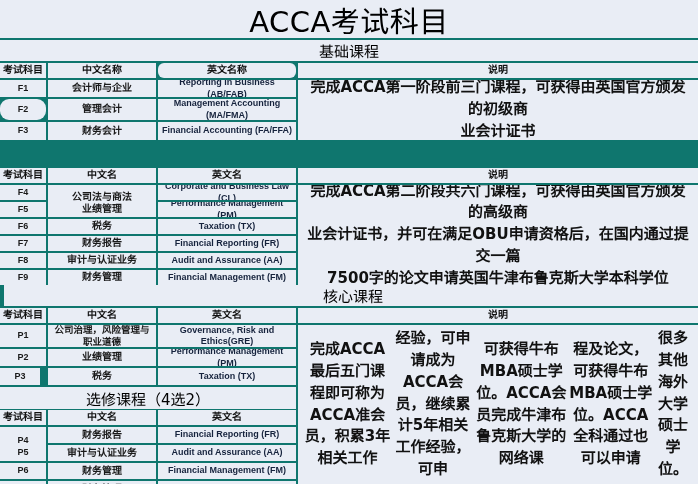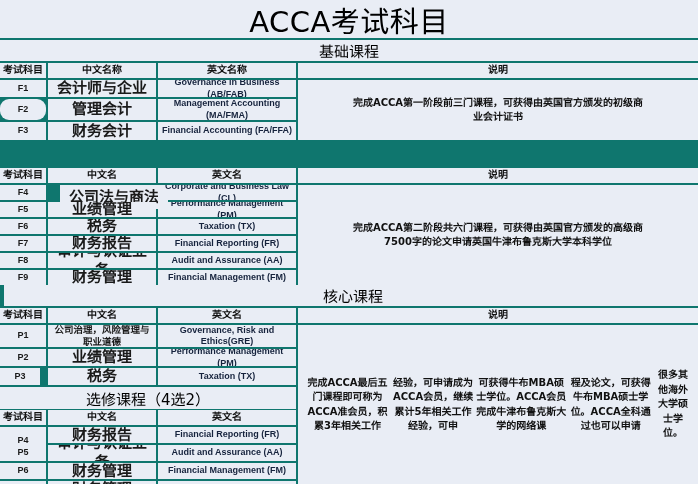--- a/index.html
+++ b/index.html
@@ -77,32 +77,32 @@
     font-family: "DejaVu Sans", "Liberation Sans", sans-serif;
   }
 
   
   .c-code {
     font-size: 9px;
     font-weight: bold;
     font-family: "Liberation Sans", sans-serif;
   }
   .c-cn {
-    font-size: 15px;
+    font-size: 10px;
     font-weight: bold;
     font-family: "DejaVu Sans", "Liberation Sans", sans-serif;
   }
   .c-en {
     font-size: 9px;
     font-weight: bold;
     font-family: "Liberation Sans", sans-serif;
     color: #16233d;
   }
   .c-desc {
-    font-size: 10px;
+    font-size: 15px;
     font-weight: bold;
     line-height: 1.45;
     color: #111;
     padding: 0 6px;
     font-family: "DejaVu Sans", "Liberation Sans", sans-serif;
   }
   .c-desc span { display: block; }
 
   
 </style>
@@ -112,26 +112,26 @@
 <div class="sheet">
 
   <div class="title-bar">
     <div class="title-text">ACCA考试科目</div>
   </div>
 
   <div class="section-banner" style="left:0px; top:40px; width:698px; height:21px;">基础课程</div>
 
   <div class="cell hdr" style="position:absolute;left:0px;top:63px;width:46px;height:15px;">考试科目</div>
   <div class="cell hdr" style="position:absolute;left:48px;top:63px;width:108px;height:15px;">中文名称</div>
-  <div class="cell hdr" style="position:absolute;left:158px;top:63px;width:138px;height:15px;">英文名称</div>
+  <div class="cell hdr" style="position:absolute;left:158px;top:63px;width:138px;height:15px;border-radius:6px;">英文名称</div>
   <div class="cell hdr" style="position:absolute;left:298px;top:63px;width:400px;height:15px;">说明</div>
 
   <div class="cell c-code" style="position:absolute;left:0px;top:80px;width:46px;height:17px;">F1</div>
   <div class="cell c-cn" style="position:absolute;left:48px;top:80px;width:108px;height:17px;">会计师与企业</div>
-  <div class="cell c-en" style="position:absolute;left:158px;top:80px;width:138px;height:17px;">Governance in Business (AB/FAB)</div>
+  <div class="cell c-en" style="position:absolute;left:158px;top:80px;width:138px;height:17px;">Reporting in Business (AB/FAB)</div>
 
   <div class="cell c-code" style="position:absolute;left:0px;top:99px;width:46px;height:21px;border-radius:9px;">F2</div>
   <div class="cell c-cn" style="position:absolute;left:48px;top:99px;width:108px;height:21px;">管理会计</div>
   <div class="cell c-en" style="position:absolute;left:158px;top:99px;width:138px;height:21px;">Management Accounting (MA/FMA)</div>
 
   <div class="cell c-code" style="position:absolute;left:0px;top:122px;width:46px;height:18px;">F3</div>
   <div class="cell c-cn" style="position:absolute;left:48px;top:122px;width:108px;height:18px;">财务会计</div>
   <div class="cell c-en" style="position:absolute;left:158px;top:122px;width:138px;height:18px;">Financial Accounting (FA/FFA)</div>
 
   <div class="cell c-desc" style="position:absolute;left:298px;top:80px;width:400px;height:60px;flex-direction:column;justify-content:center;">
@@ -139,21 +139,21 @@
     <span>业会计证书</span>
   </div>
 
 
   <div class="cell hdr" style="position:absolute;left:0px;top:168px;width:46px;height:15px;">考试科目</div>
   <div class="cell hdr" style="position:absolute;left:48px;top:168px;width:108px;height:15px;">中文名</div>
   <div class="cell hdr" style="position:absolute;left:158px;top:168px;width:138px;height:15px;">英文名</div>
   <div class="cell hdr" style="position:absolute;left:298px;top:168px;width:400px;height:15px;">说明</div>
 
   <div class="cell c-code" style="position:absolute;left:0px;top:185px;width:46px;height:15px;">F4</div>
-  <div class="cell c-cn" style="position:absolute;left:60px;top:185px;width:108px;height:24px;">公司法与商法</div>
+  <div class="cell c-cn" style="position:absolute;left:48px;top:185px;width:108px;height:24px;">公司法与商法</div>
   <div class="cell c-en" style="position:absolute;left:158px;top:185px;width:138px;height:15px;">Corporate and Business Law (CL)</div>
 
   <div class="cell c-code" style="position:absolute;left:0px;top:202px;width:46px;height:15px;">F5</div>
   <div class="cell c-cn" style="position:absolute;left:48px;top:202px;width:108px;height:15px;">业绩管理</div>
   <div class="cell c-en" style="position:absolute;left:158px;top:202px;width:138px;height:15px;">Performance Management (PM)</div>
 
   <div class="cell c-code" style="position:absolute;left:0px;top:219px;width:46px;height:15px;">F6</div>
   <div class="cell c-cn" style="position:absolute;left:48px;top:219px;width:108px;height:15px;">税务</div>
   <div class="cell c-en" style="position:absolute;left:158px;top:219px;width:138px;height:15px;">Taxation (TX)</div>
 
@@ -164,20 +164,21 @@
   <div class="cell c-code" style="position:absolute;left:0px;top:253px;width:46px;height:15px;">F8</div>
   <div class="cell c-cn" style="position:absolute;left:48px;top:253px;width:108px;height:15px;">审计与认证业务</div>
   <div class="cell c-en" style="position:absolute;left:158px;top:253px;width:138px;height:15px;">Audit and Assurance (AA)</div>
 
   <div class="cell c-code" style="position:absolute;left:0px;top:270px;width:46px;height:15px;">F9</div>
   <div class="cell c-cn" style="position:absolute;left:48px;top:270px;width:108px;height:15px;">财务管理</div>
   <div class="cell c-en" style="position:absolute;left:158px;top:270px;width:138px;height:15px;">Financial Management (FM)</div>
 
   <div class="cell c-desc" style="position:absolute;left:298px;top:185px;width:400px;height:100px;flex-direction:column;justify-content:center;">
     <span>完成ACCA第二阶段共六门课程，可获得由英国官方颁发的高级商</span>
+    <span>业会计证书，并可在满足OBU申请资格后，在国内通过提交一篇</span>
     <span>7500字的论文申请英国牛津布鲁克斯大学本科学位</span>
   </div>
 
   <div class="section-banner" style="left:4px; top:285px; width:698px; height:21px;text-align:right;">核心课程</div>
 
   <div class="cell hdr" style="position:absolute;left:0px;top:308px;width:46px;height:15px;">考试科目</div>
   <div class="cell hdr" style="position:absolute;left:48px;top:308px;width:108px;height:15px;">中文名</div>
   <div class="cell hdr" style="position:absolute;left:158px;top:308px;width:138px;height:15px;">英文名</div>
   <div class="cell hdr" style="position:absolute;left:298px;top:308px;width:400px;height:15px;">说明</div>
 

